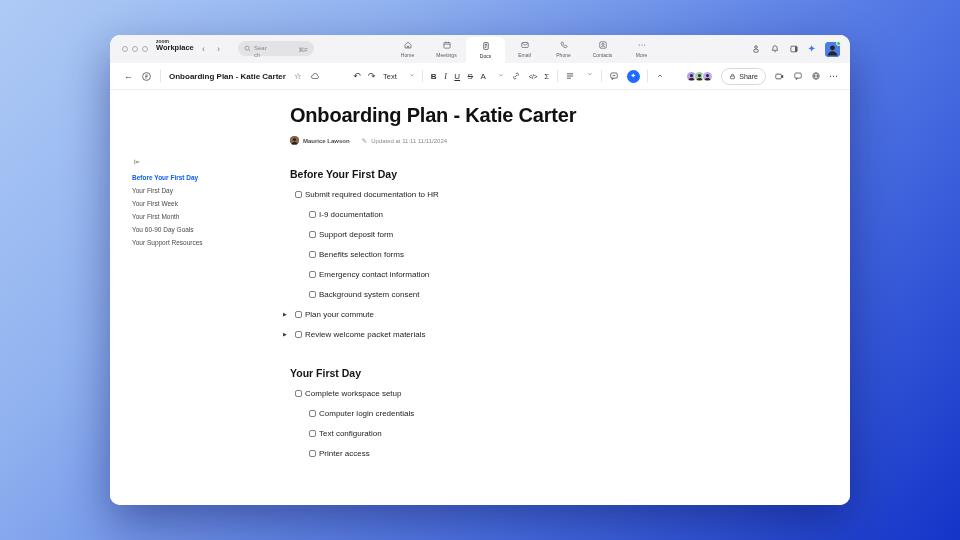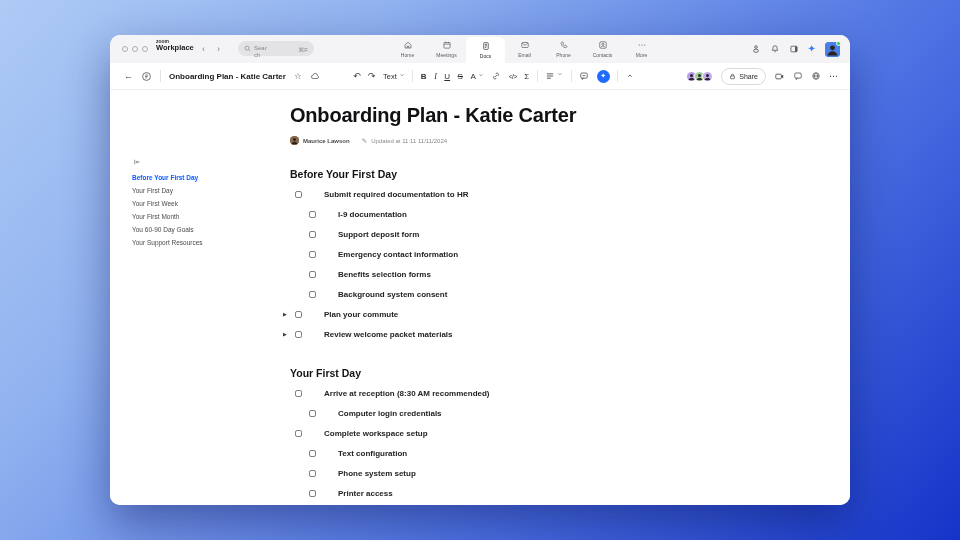--- a/index.html
+++ b/index.html
@@ -44,21 +44,21 @@
   .status-dot { position:absolute; right:-1px; top:-1px; width:5px; height:5px; border-radius:50%; background:#34c759; border:1px solid #f4f4f6; }
   
   .docbar { position:relative; height:27px; background:#fff; border-bottom:1px solid #ececee; }
   .db-left { position:absolute; left:14px; top:0; height:26px; display:flex; align-items:center; gap:8px; }
   .vdiv { width:1px; height:12px; background:#e4e4e7; }
   .icon-btn { color:#45454a; display:flex; align-items:center; }
   .glyph { font-size:9px; line-height:1; color:#3c3c41; }
   .doc-title { font-size:8px; font-weight:700; color:#19191d; }
   .star { font-size:8.5px; color:#5a5a5f; }
   .db-center { position:absolute; left:243px; top:0; height:26px; display:flex; align-items:center; gap:7.5px; }
-  .t-text { font-size:7.5px; color:#2e2e33; display:flex; align-items:flex-start; gap:2px; }
+  .t-text { font-size:7.5px; color:#2e2e33; display:flex; align-items:flex-start; gap:12px; }
   .fmt { font-size:8px; color:#2e2e33; }
   .fmt.b { font-weight:700; }
   .fmt.i { font-style:italic; font-family:"Liberation Serif","DejaVu Serif",serif; }
   .fmt.u { text-decoration:underline; }
   .fmt.s { text-decoration:line-through; }
   .code-t { font-size:6.5px; letter-spacing:-.5px; color:#2e2e33; }
   .ai-btn { width:13px; height:13px; border-radius:50%; background:#1f6bff; color:#fff; display:flex; align-items:center; justify-content:center; font-size:7px; }
   .db-right { position:absolute; right:12px; top:0; height:26px; display:flex; align-items:center; gap:8px; color:#46464b; }
   .avatars { display:flex; }
   .mini-av { width:11px; height:11px; border-radius:50%; border:1px solid #fff; overflow:hidden; }
@@ -78,21 +78,21 @@
   .author-av svg { width:9px; height:9px; }
   .author-name { font-size:6px; font-weight:700; color:#4c4c51; margin-right:8px; }
   .meta-edit { font-size:6.5px; }
   .updated { font-size:6px; }
   .doc-section { margin-top:23px; }
   .section-heading { font-size:10.5px; font-weight:800; color:#141417; margin-bottom:4px; }
   .check-row { display:flex; align-items:center; height:20px; margin-left:-7px; }
   .check-row.lvl1 { padding-left:14px; }
   .tri { width:12px; font-size:5px; color:#3e3e43; }
   .cbx { width:7px; height:7px; border:1px solid #808085; border-radius:2px; background:#fff; flex:0 0 auto; }
-  .check-text { font-size:8px; color:#232327; margin-left:22px;font-weight:bold; }
+  .check-text { font-size:8px; color:#232327; margin-left:3px; }
 </style>
 </head>
 <body>
 
 <div class="window">
 
   <div class="titlebar">
     <div class="lights">
       <span class="light"></span>
       <span class="light"></span>
@@ -387,26 +387,26 @@
               <span class="check-text">I-9 documentation</span>
             </div>
             <div class="check-row lvl1">
               <span class="tri"></span>
               <span class="cbx"></span>
               <span class="check-text">Support deposit form</span>
             </div>
             <div class="check-row lvl1">
               <span class="tri"></span>
               <span class="cbx"></span>
+              <span class="check-text">Benefits selection forms</span>
+            </div>
+            <div class="check-row lvl1">
+              <span class="tri"></span>
+              <span class="cbx"></span>
               <span class="check-text">Emergency contact information</span>
-            </div>
-            <div class="check-row lvl1">
-              <span class="tri"></span>
-              <span class="cbx"></span>
-              <span class="check-text">Benefits selection forms</span>
             </div>
             <div class="check-row lvl1">
               <span class="tri"></span>
               <span class="cbx"></span>
               <span class="check-text">Background system consent</span>
             </div>
             <div class="check-row lvl0">
               <span class="tri">▶</span>
               <span class="cbx"></span>
               <span class="check-text">Plan your commute</span>
@@ -415,41 +415,31 @@
               <span class="tri">▶</span>
               <span class="cbx"></span>
               <span class="check-text">Review welcome packet materials</span>
             </div>
           </div>
           <div class="doc-section">
             <div class="section-heading">Your First Day</div>
             <div class="check-row lvl0">
               <span class="tri"></span>
               <span class="cbx"></span>
-              <span class="check-text">Arrive at reception (8:30 AM recommended)</span>
+              <span class="check-text">Complete workspace setup</span>
             </div>
             <div class="check-row lvl1">
               <span class="tri"></span>
               <span class="cbx"></span>
               <span class="check-text">Computer login credentials</span>
             </div>
-            <div class="check-row lvl0">
-              <span class="tri"></span>
-              <span class="cbx"></span>
-              <span class="check-text">Complete workspace setup</span>
-            </div>
             <div class="check-row lvl1">
               <span class="tri"></span>
               <span class="cbx"></span>
               <span class="check-text">Text configuration</span>
-            </div>
-            <div class="check-row lvl1">
-              <span class="tri"></span>
-              <span class="cbx"></span>
-              <span class="check-text">Phone system setup</span>
             </div>
             <div class="check-row lvl1">
               <span class="tri"></span>
               <span class="cbx"></span>
               <span class="check-text">Printer access</span>
             </div>
           </div>
         </div>
     </div>
   </div>

